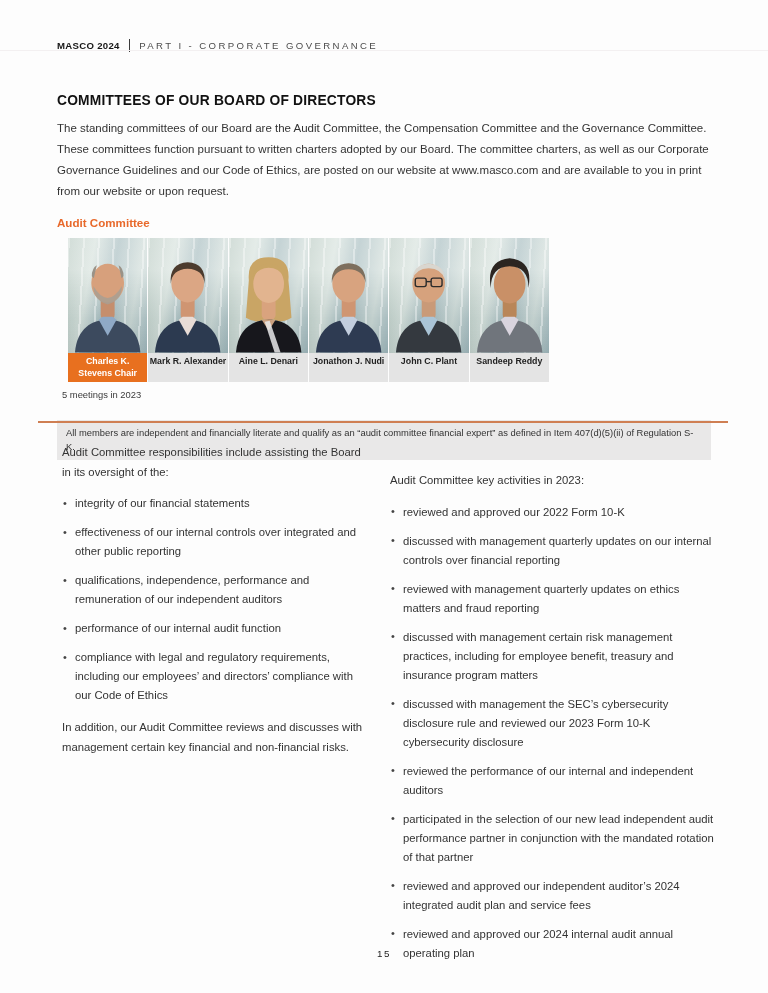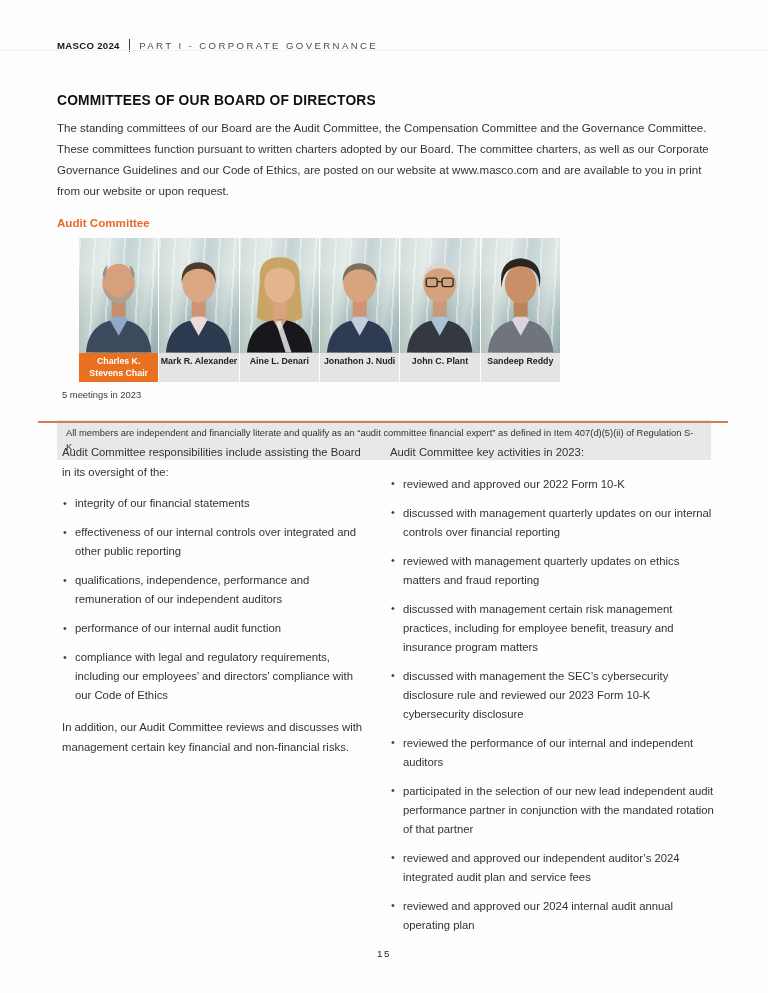--- a/index.html
+++ b/index.html
@@ -18,21 +18,21 @@
   .hdr-section { font-size:9.6px; color:#4c4c4c; letter-spacing:2.4px; }
   .hdr-rule { position:absolute; top:50px; left:0; width:768px; border-top:1px solid #f3f0f1; }
 
   
   .main { position:absolute; top:84px; left:57px; width:658px; }
   .page-title { font-size:13.8px; font-weight:bold; color:#111; letter-spacing:.2px;margin-top:9px; }
   .intro { margin-top:10px; width:656px; font-size:11.5px; line-height:21px; color:#333; }
   .committee-heading { margin-top:14px; font-size:11.6px; font-weight:bold; color:#E8692B; }
 
   
-  .photo-strip { margin-top:9px; margin-left:22px; width:481px; display:flex; gap:1px; }
+  .photo-strip { margin-top:9px; margin-left:11px; width:481px; display:flex; gap:1px; }
   .member-cell { flex:1; display:flex; flex-direction:column; }
   .photo {
     height:115px; position:relative; overflow:hidden;
     background:
       repeating-linear-gradient(93deg, rgba(255,255,255,.38) 0 2px, rgba(255,255,255,0) 2px 15px),
       linear-gradient(180deg, rgba(235,242,240,.5) 0 28%, rgba(120,150,150,.18) 70%, rgba(80,110,110,.22) 100%),
       linear-gradient(100deg, #b8c7bf 0%, #dde5e0 28%, #9eb4ba 52%, #d2dcd9 78%, #a7bcc2 100%);
   }
   .photo svg { position:absolute; left:0; bottom:0; width:100%; height:100%; }
   .member-label {
@@ -47,21 +47,21 @@
     margin-top:20px; width:654px; background:#E9E8E8;
     padding:6px 9px 7px 9px; font-size:9.4px; line-height:13.5px; color:#333;
   }
 
   
   .orange-rule { position:absolute; top:421px; left:38px; width:690px; border-top:2px solid #CF7F53; }
 
   
   .columns { position:absolute; top:443px; left:62px; width:654px; display:flex; gap:27px; }
   .col-left { width:301px; flex:none; }
-  .col-right { flex:1; }
+  .col-right { flex:1;margin-top:28px; }
   .col-intro { font-size:11.3px; line-height:19.5px; color:#333; margin-bottom:12px; }
   ul.bullets { list-style:none; }
   ul.bullets li {
     position:relative; padding-left:13px; margin-bottom:10px;
     font-size:11.3px; line-height:19px; color:#333;
   }
   ul.bullets li::before { content:"•"; position:absolute; left:1px; top:-0.5px; color:#444; font-size:11px; }
   .col-closing { margin-top:13px; font-size:11.3px; line-height:19.5px; color:#333; }
 
   

